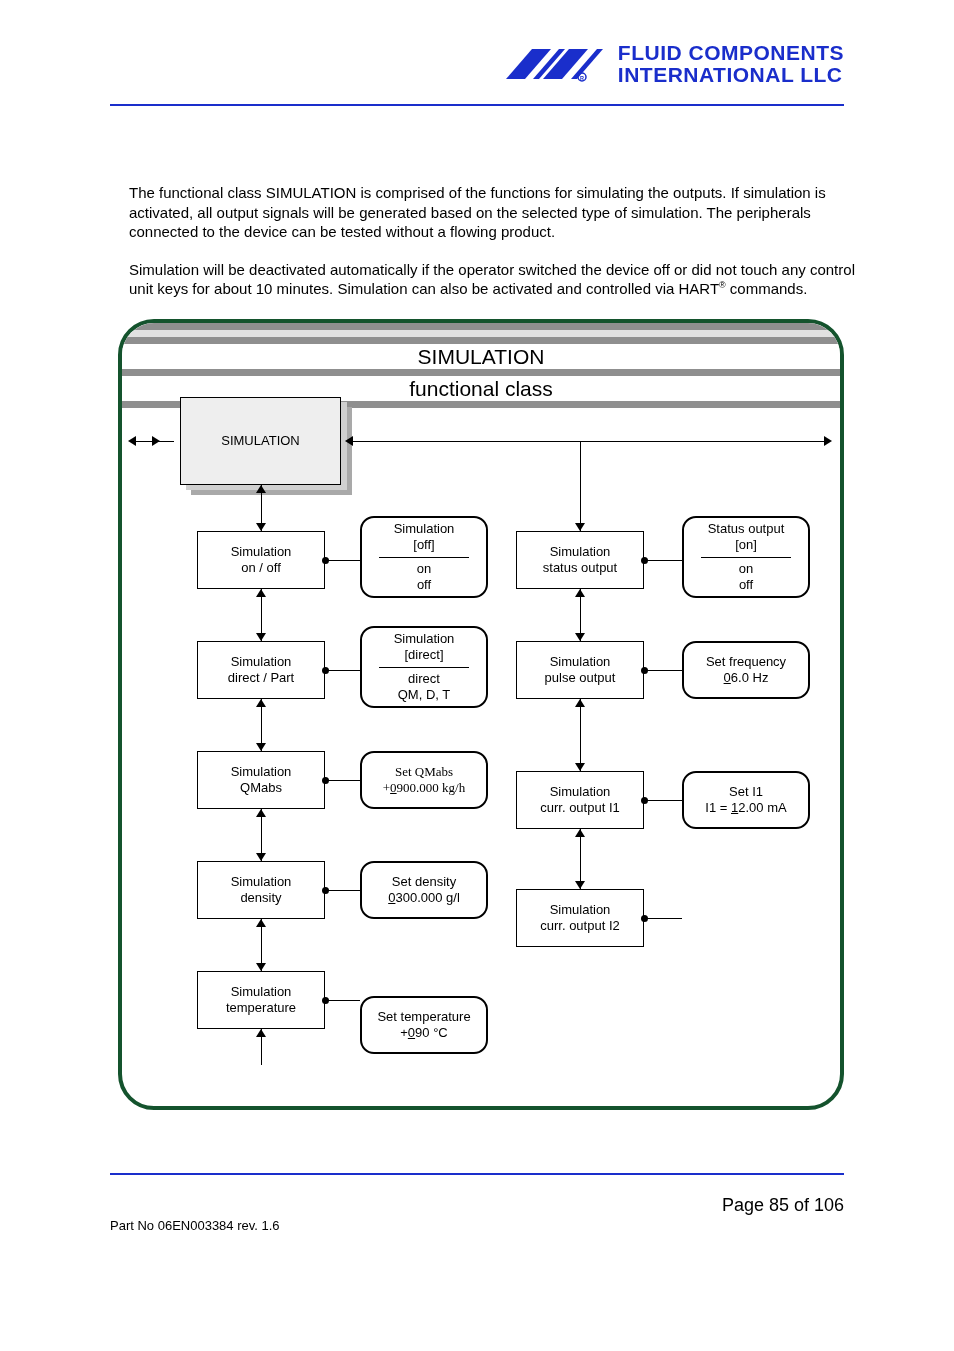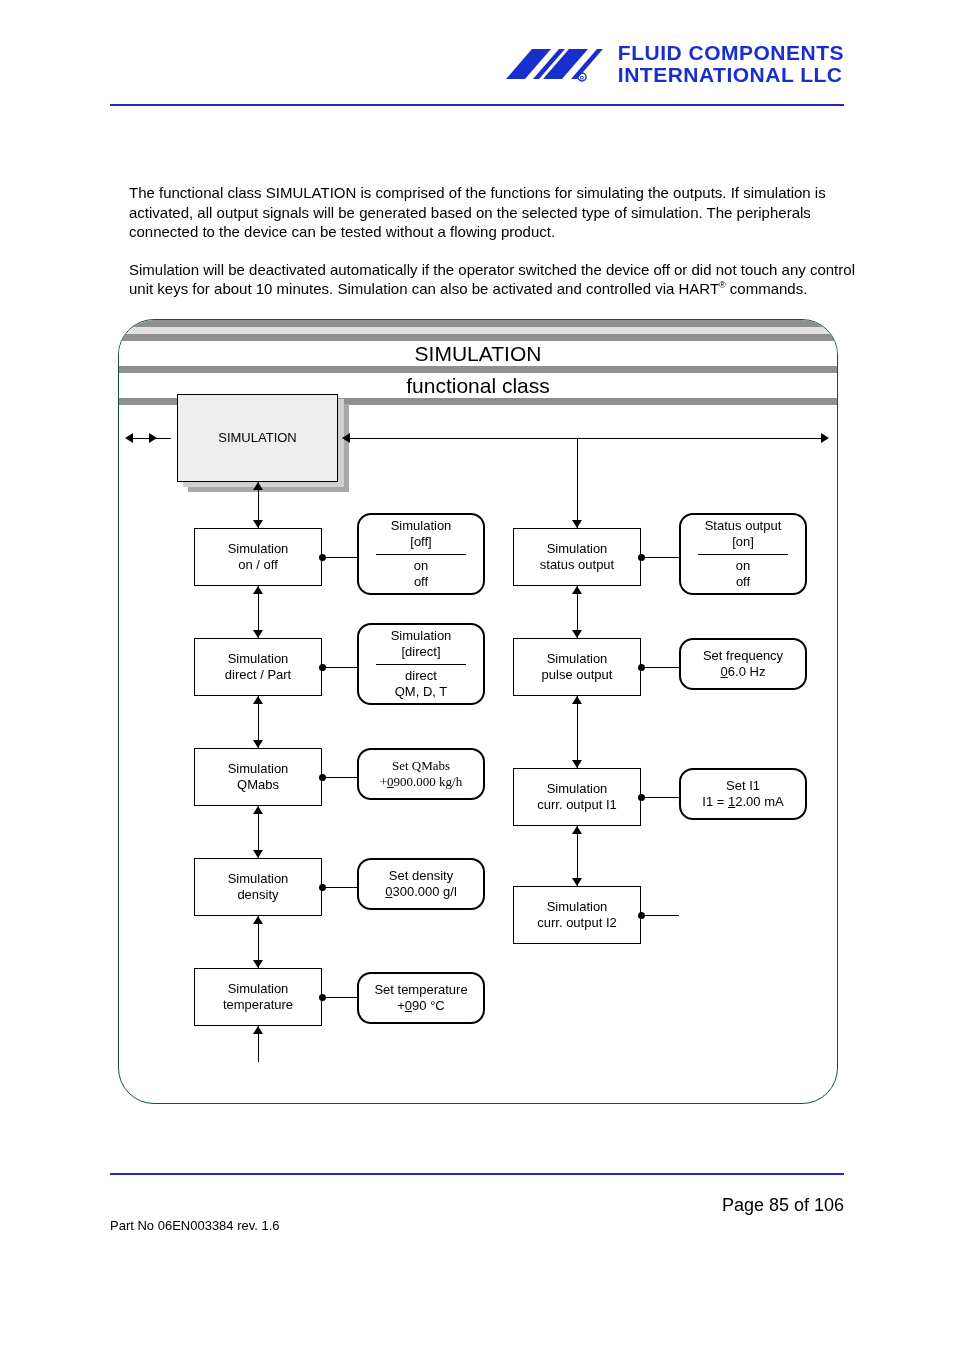--- a/index.html
+++ b/index.html
@@ -64,21 +64,21 @@
   sup {
     font-size: 9px;
   }
   
   .diagram {
     position: absolute;
     left: 118px;
     top: 319px;
     width: 718px;
     height: 783px;
-    border: 1px solid #14532d;
+    border: 4px solid #14532d;
     border-radius: 36px;
     overflow: hidden;
     background: #fff;
   }
   .diag-header {
     width: 100%;
   }
   .diag-header .stripe {
     height: 7px;
     width: 100%;
@@ -130,21 +130,21 @@
     font-size: 13px;
   }
   .rect-box {
     width: 128px;
     height: 58px;
     border: 1px solid #000;
     background: #fff;
   }
   .round-box {
     width: 128px;
-    height: 52px;
+    height: 58px;
     border: 2px solid #000;
     background: #fff;
     border-radius: 14px;
     padding: 4px 6px;
   }
   .round-box hr {
     width: 80%;
     border: 0;
     border-top: 1px solid #000;
     margin: 3px auto;
@@ -309,21 +309,21 @@
       <span>QM, D, T</span>
     </div>
     <div class="box round-box" style="left:238px; top:428px;font-family:Liberation Serif, serif;">
       <span>Set QMabs</span>
       <span><span>+</span><span class="underline">0</span><span>900.000 kg/h</span></span>
     </div>
     <div class="box round-box" style="left:238px; top:538px;">
       <span>Set density</span>
       <span><span class="underline">0</span><span>300.000 g/l</span></span>
     </div>
-    <div class="box round-box" style="left:238px; top:652px;">
+    <div class="box round-box" style="left:238px; top:673px;">
       <span>Set temperature</span>
       <span><span>+</span><span class="underline">0</span><span>90 °C</span></span>
     </div>
 
     <div class="box rect-box" style="left:394px; top:208px;">
       <span>Simulation</span>
       <span>status output</span>
     </div>
     <div class="box rect-box" style="left:394px; top:318px;">
       <span>Simulation</span>

